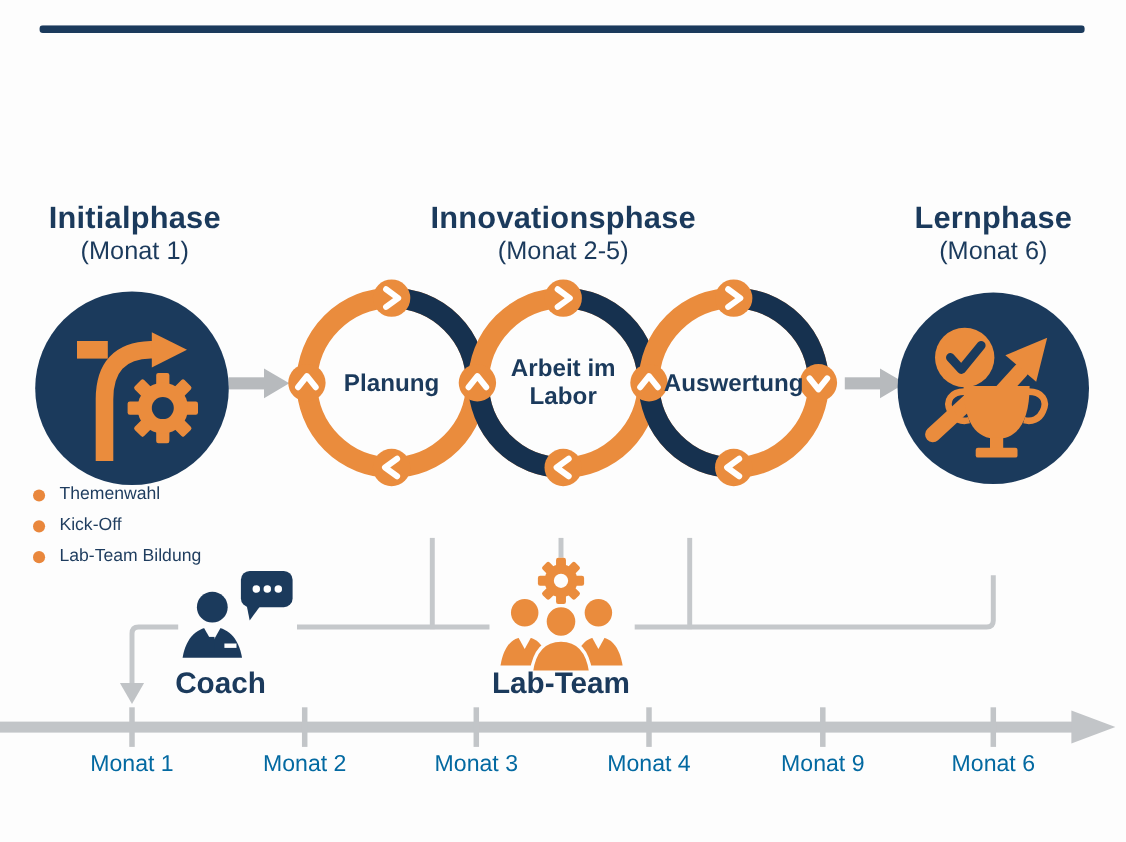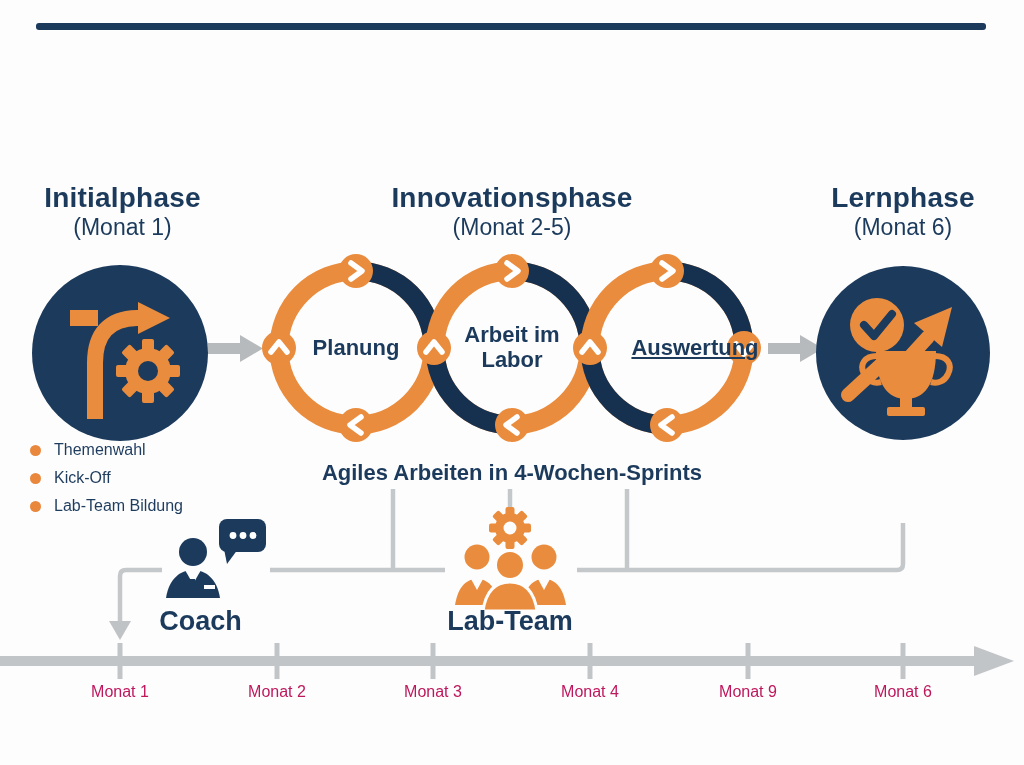--- a/index.html
+++ b/index.html
@@ -8,21 +8,21 @@
   .abs{position:absolute;}
   .center{text-align:center;}
   .phase-title{font-size:28px;font-weight:bold;line-height:30px;letter-spacing:0.2px;}
   .phase-sub{font-size:23px;line-height:28px;font-weight:500;}
   .cycle-label{font-size:22px;font-weight:bold;line-height:25px;}
   .caption{font-size:22px;font-weight:bold;}
   .bullets{list-style:none;margin:0;padding:0;}
   .bullets li{display:flex;align-items:center;font-size:16px;line-height:28px;color:#1e3c5e;}
   .dot{width:11px;height:11px;border-radius:50%;background:#e9873c;margin-right:13px;flex:0 0 auto;}
   .actor-label{font-size:27px;font-weight:bold;}
-  .month{font-size:16px;color:#be185d;}
+  .month{font-size:21px;color:#0369a1;}
   .topbar{background:#1b3a5c;border-radius:3px;}
   svg{position:absolute;left:0;top:0;}
 </style>
 </head>
 <body>
 
 <div id="stage">
 
   <div class="abs topbar" style="left:36px;top:0;width:950px;height:7px;"></div>
 
@@ -210,23 +210,22 @@
     <div class="phase-title">Innovationsphase</div>
     <div class="phase-sub">(Monat 2-5)</div>
   </div>
   <div class="abs center" style="left:773px;top:160px;width:260px;">
     <div class="phase-title">Lernphase</div>
     <div class="phase-sub">(Monat 6)</div>
   </div>
 
   <div class="abs center cycle-label" style="left:296px;top:312px;width:120px;">Planung</div>
   <div class="abs center cycle-label" style="left:452px;top:299px;width:120px;">Arbeit im Labor</div>
-  <div class="abs center cycle-label" style="left:620px;top:312px;width:150px;text-decoration:underline;">Auswertung</div>
-
-  <div class="abs center caption" style="left:292px;top:437px;width:440px;">Agiles Arbeiten in 4-Wochen-Sprints</div>
+  <div class="abs center cycle-label" style="left:592px;top:312px;width:150px;">Auswertung</div>
+
 
   <ul class="bullets abs" style="left:30px;top:413px;">
     <li>
         <span class="dot"></span>
         <span>Themenwahl</span>
       </li>
     <li>
         <span class="dot"></span>
         <span>Kick-Off</span>
       </li>

